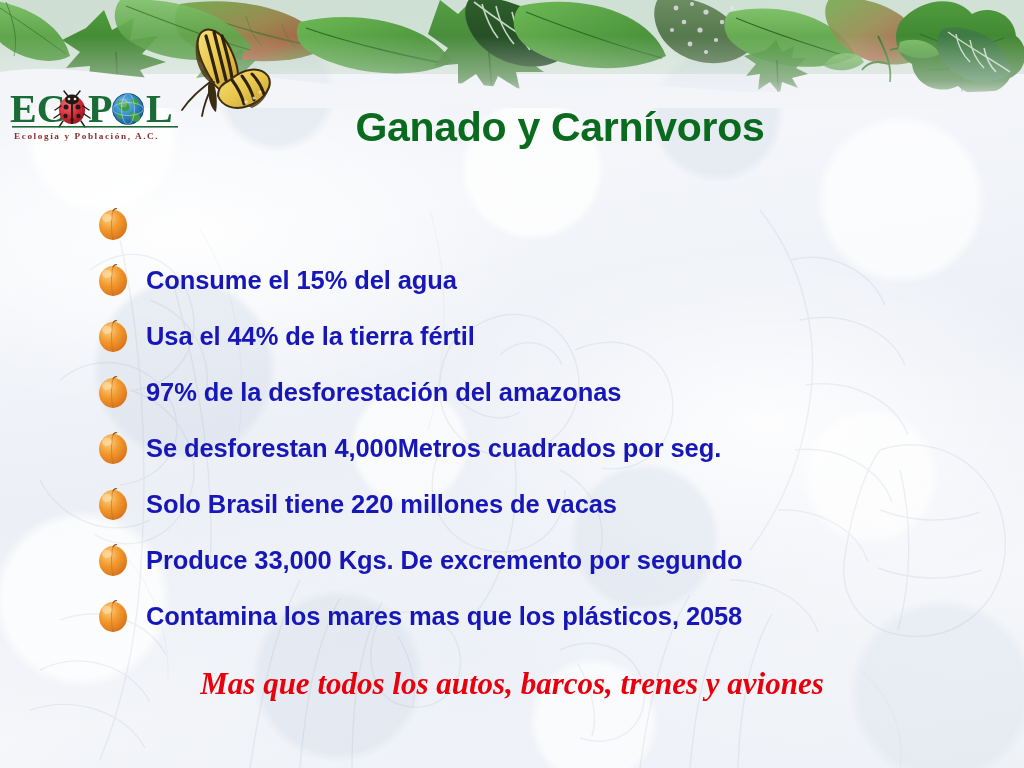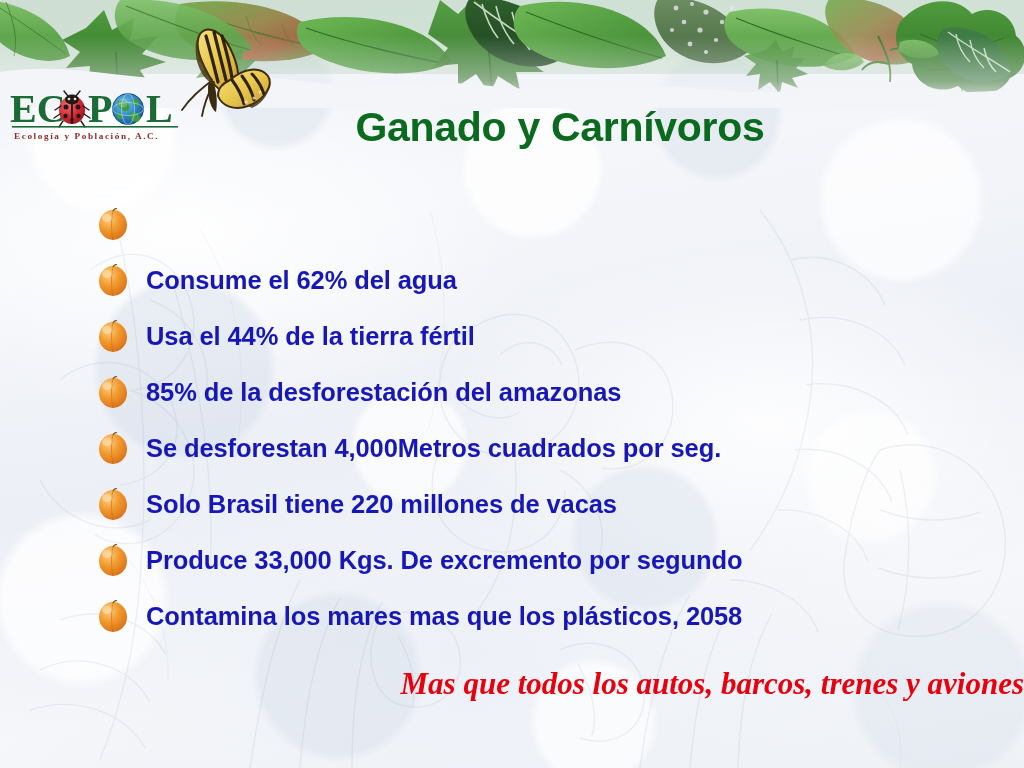--- a/index.html
+++ b/index.html
@@ -96,21 +96,21 @@
   .bullet-text {
     font-size:25.5px; font-weight:bold;
     color:#1717b8;
     white-space:nowrap;
     letter-spacing:-.1px;
   }
 
   
   #footer {
     position:absolute; left:0; top:666px; width:1024px;
-    text-align:right;
+    text-align:center;
     font-family:"Liberation Serif", serif;
     font-size:31px; font-weight:bold; font-style:italic;
     color:#e8000d;
     white-space:nowrap;
   }
 </style>
 </head>
 <body>
 
 <div id="slide">
@@ -435,21 +435,21 @@
 
     <div class="bullet-row">
       <span class="bullet-mark">
         <svg viewBox="0 0 34 36">
           <ellipse cx="17" cy="19" rx="14" ry="15" fill="url(#pch1)"></ellipse>
           <path d="M17 5 C15 12,15 26,17 34" stroke="#c96b1c" stroke-width="1.1" fill="none" opacity=".55"></path>
           <ellipse cx="11" cy="12" rx="5" ry="4" fill="#ffe1ae" opacity=".55"></ellipse>
           <path d="M17 5 C18 3,20 2,21 3" stroke="#8a5a1c" stroke-width="1.4" fill="none"></path>
         </svg>
       </span>
-      <span class="bullet-text">Consume el 62%  del agua</span>
+      <span class="bullet-text">Consume el 15%  del agua</span>
     </div>
 
     <div class="bullet-row">
       <span class="bullet-mark">
         <svg viewBox="0 0 34 36">
           <ellipse cx="17" cy="19" rx="14" ry="15" fill="url(#pch1)"></ellipse>
           <path d="M17 5 C15 12,15 26,17 34" stroke="#c96b1c" stroke-width="1.1" fill="none" opacity=".55"></path>
           <ellipse cx="11" cy="12" rx="5" ry="4" fill="#ffe1ae" opacity=".55"></ellipse>
           <path d="M17 5 C18 3,20 2,21 3" stroke="#8a5a1c" stroke-width="1.4" fill="none"></path>
         </svg>
@@ -459,21 +459,21 @@
 
     <div class="bullet-row">
       <span class="bullet-mark">
         <svg viewBox="0 0 34 36">
           <ellipse cx="17" cy="19" rx="14" ry="15" fill="url(#pch1)"></ellipse>
           <path d="M17 5 C15 12,15 26,17 34" stroke="#c96b1c" stroke-width="1.1" fill="none" opacity=".55"></path>
           <ellipse cx="11" cy="12" rx="5" ry="4" fill="#ffe1ae" opacity=".55"></ellipse>
           <path d="M17 5 C18 3,20 2,21 3" stroke="#8a5a1c" stroke-width="1.4" fill="none"></path>
         </svg>
       </span>
-      <span class="bullet-text">85%  de la desforestación del amazonas</span>
+      <span class="bullet-text">97%  de la desforestación del amazonas</span>
     </div>
 
     <div class="bullet-row">
       <span class="bullet-mark">
         <svg viewBox="0 0 34 36">
           <ellipse cx="17" cy="19" rx="14" ry="15" fill="url(#pch1)"></ellipse>
           <path d="M17 5 C15 12,15 26,17 34" stroke="#c96b1c" stroke-width="1.1" fill="none" opacity=".55"></path>
           <ellipse cx="11" cy="12" rx="5" ry="4" fill="#ffe1ae" opacity=".55"></ellipse>
           <path d="M17 5 C18 3,20 2,21 3" stroke="#8a5a1c" stroke-width="1.4" fill="none"></path>
         </svg>

